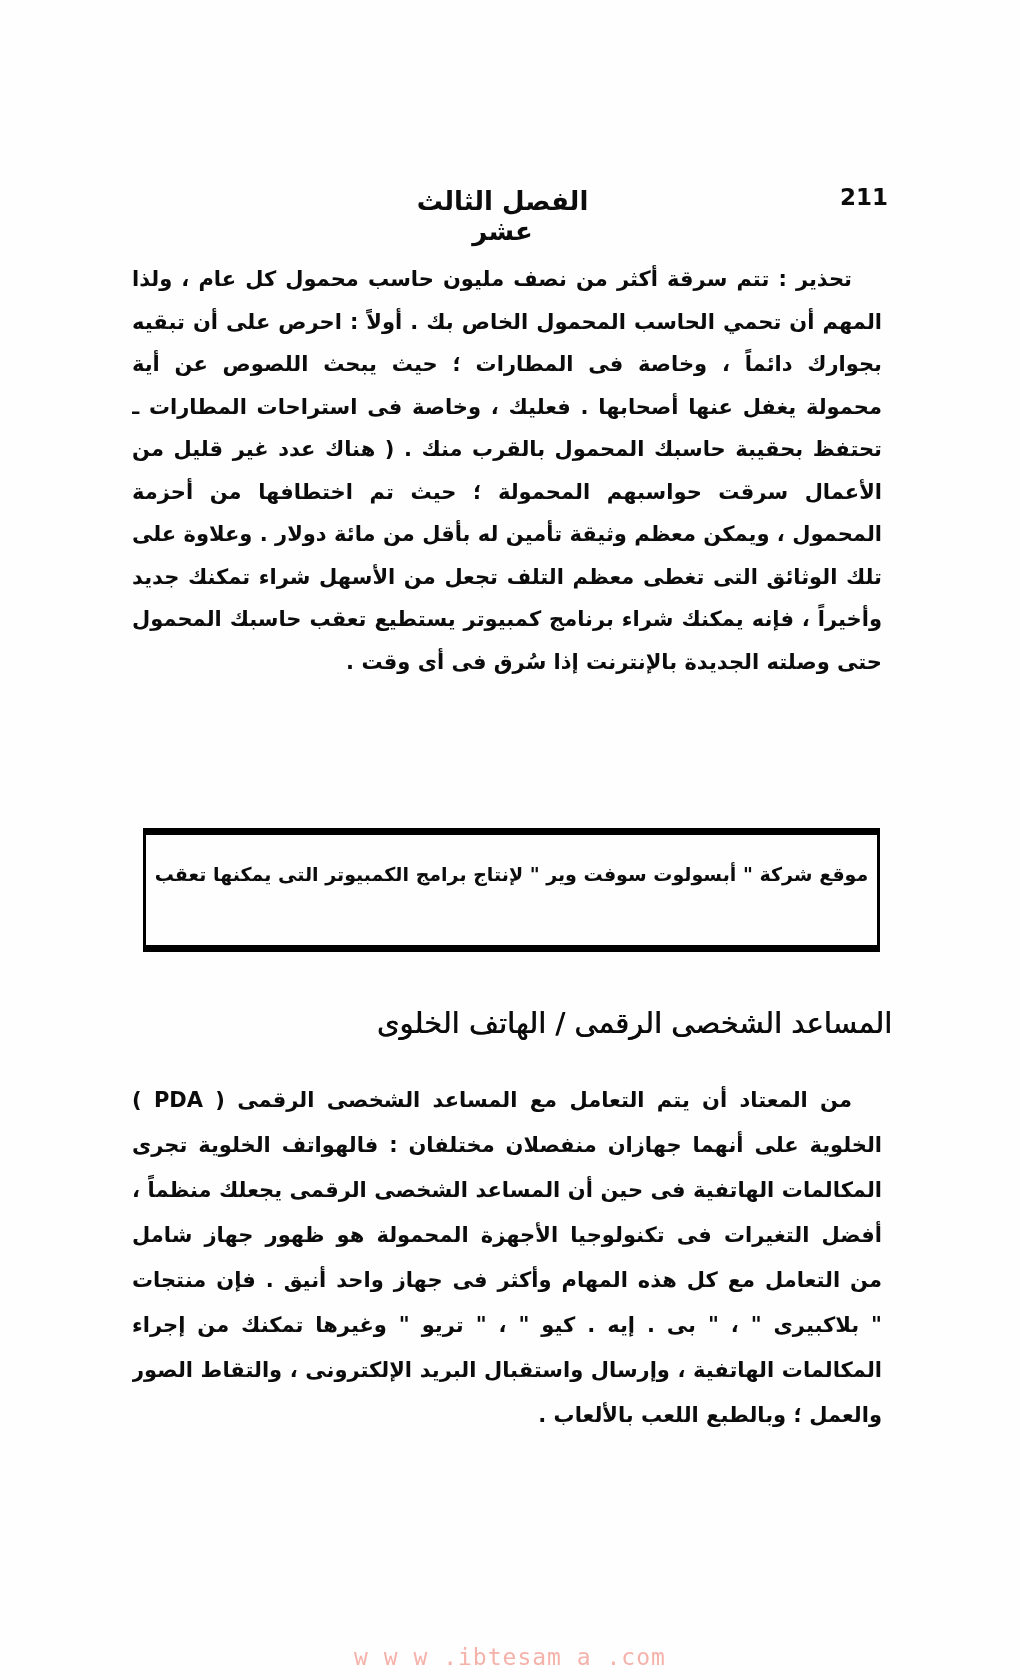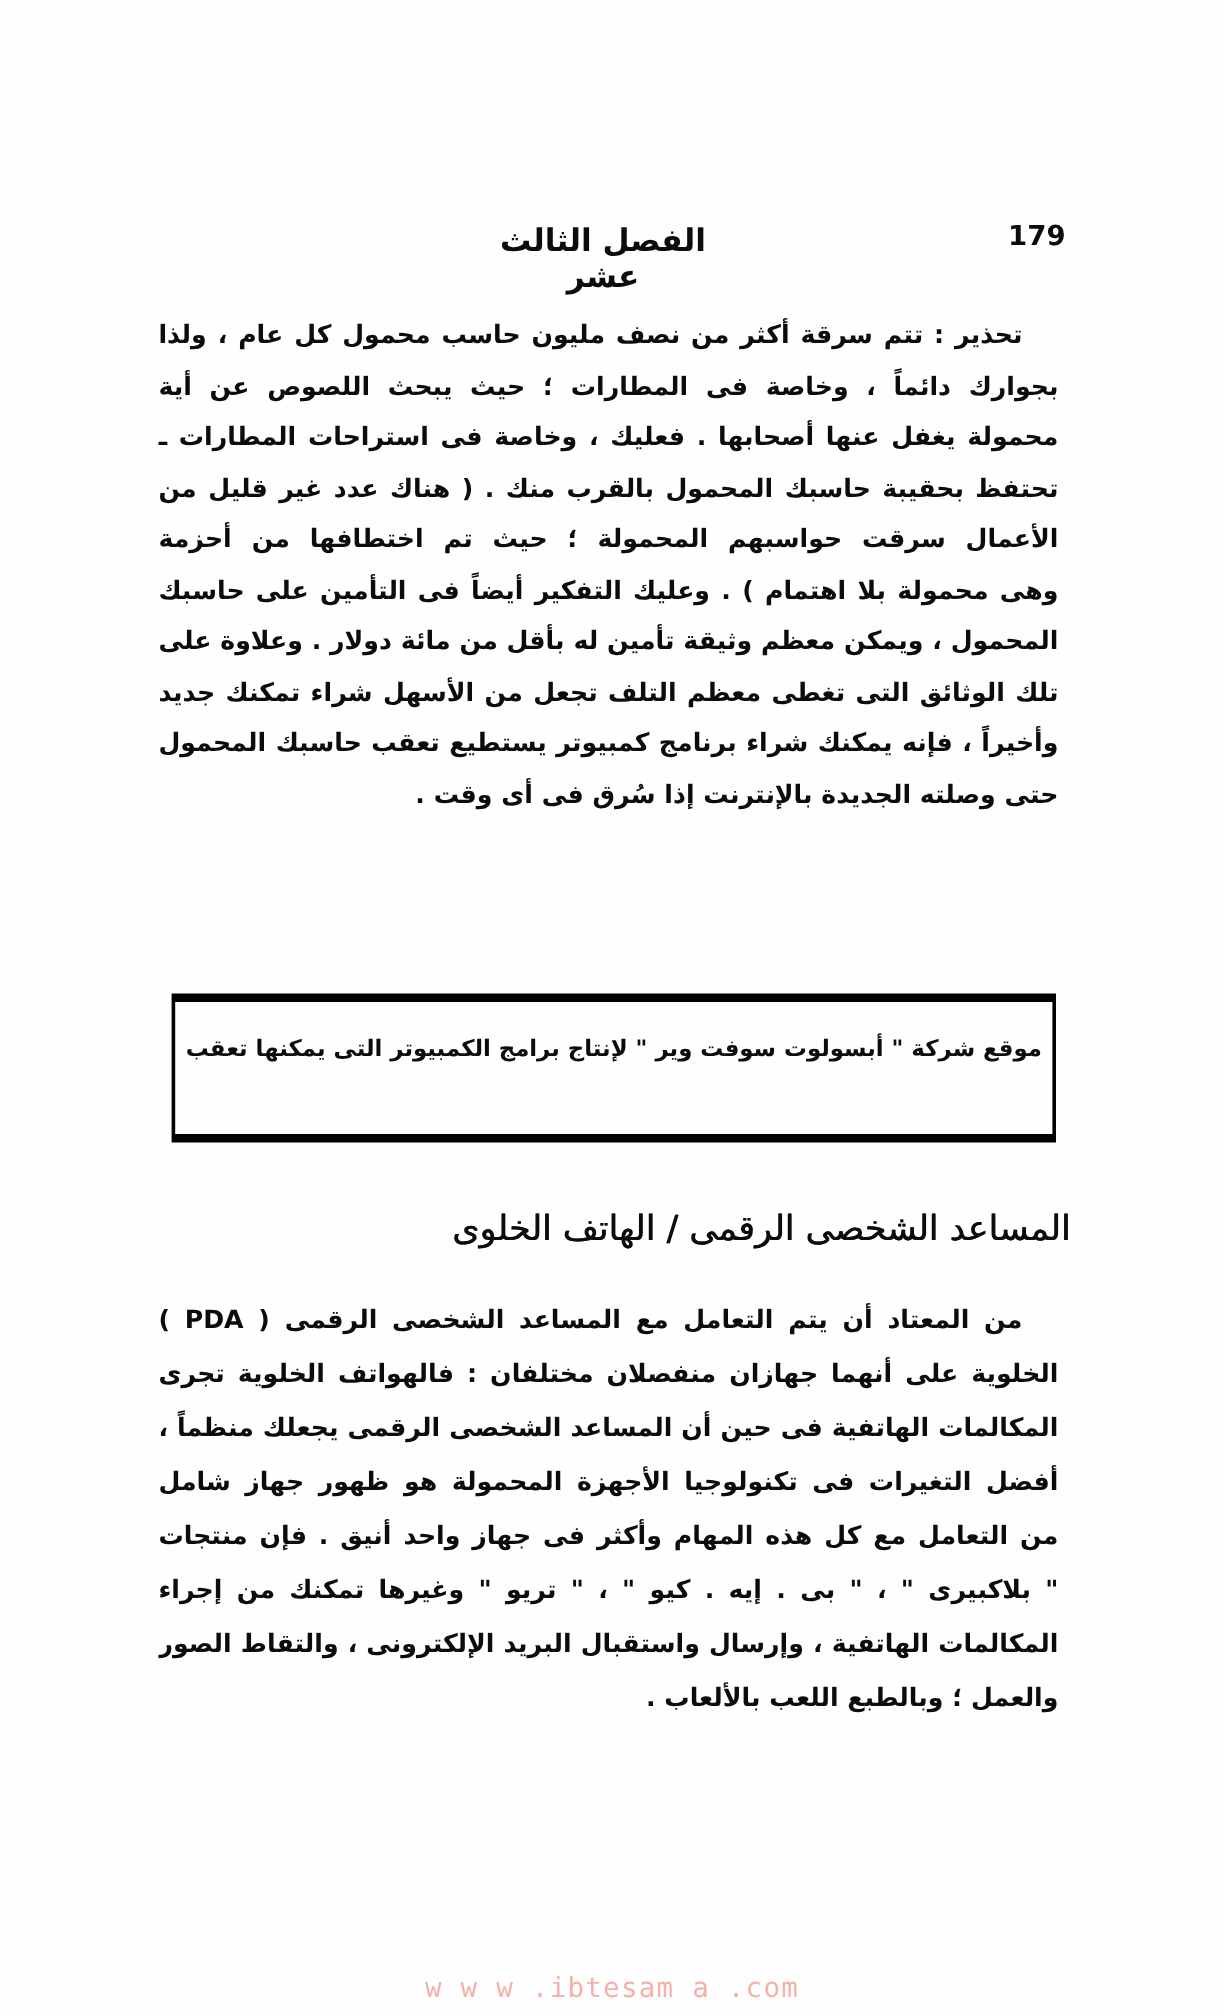--- a/index.html
+++ b/index.html
@@ -102,29 +102,29 @@
     color:var(--wm-color);
     direction:ltr;
   }
 </style>
 </head>
 <body>
 
 <div class="page">
 
   <div class="chapter-title">الفصل الثالث عشر</div>
-  <div class="page-number">179</div>
+  <div class="page-number">211</div>
 
   <section class="para para-warning">
     <div class="jline first">تحذير : تتم سرقة أكثر من نصف مليون حاسب محمول كل عام ، ولذا فمن</div>
+    <div class="jline">المهم أن تحمي الحاسب المحمول الخاص بك . أولاً : احرص على أن تبقيه</div>
     <div class="jline">بجوارك دائماً ، وخاصة فى المطارات ؛ حيث يبحث اللصوص عن أية حواسب</div>
     <div class="jline">محمولة يغفل عنها أصحابها . فعليك ، وخاصة فى استراحات المطارات ـ أن</div>
     <div class="jline">تحتفظ بحقيبة حاسبك المحمول بالقرب منك . ( هناك عدد غير قليل من رجال</div>
     <div class="jline">الأعمال سرقت حواسبهم المحمولة ؛ حيث تم اختطافها من أحزمة حقائبها</div>
-    <div class="jline">وهى محمولة بلا اهتمام ) . وعليك التفكير أيضاً فى التأمين على حاسبك</div>
     <div class="jline">المحمول ، ويمكن معظم وثيقة تأمين له بأقل من مائة دولار . وعلاوة على</div>
     <div class="jline">تلك الوثائق التى تغطى معظم التلف تجعل من الأسهل شراء تمكنك جديد .</div>
     <div class="jline">وأخيراً ، فإنه يمكنك شراء برنامج كمبيوتر يستطيع تعقب حاسبك المحمول</div>
     <div class="jline end">حتى وصلته الجديدة بالإنترنت إذا سُرق فى أى وقت .</div>
   </section>
 
   <div class="info-box">
     <div class="box-line">موقع شركة " أبسولوت سوفت وير " لإنتاج برامج الكمبيوتر التى يمكنها تعقب</div>
   </div>
 

